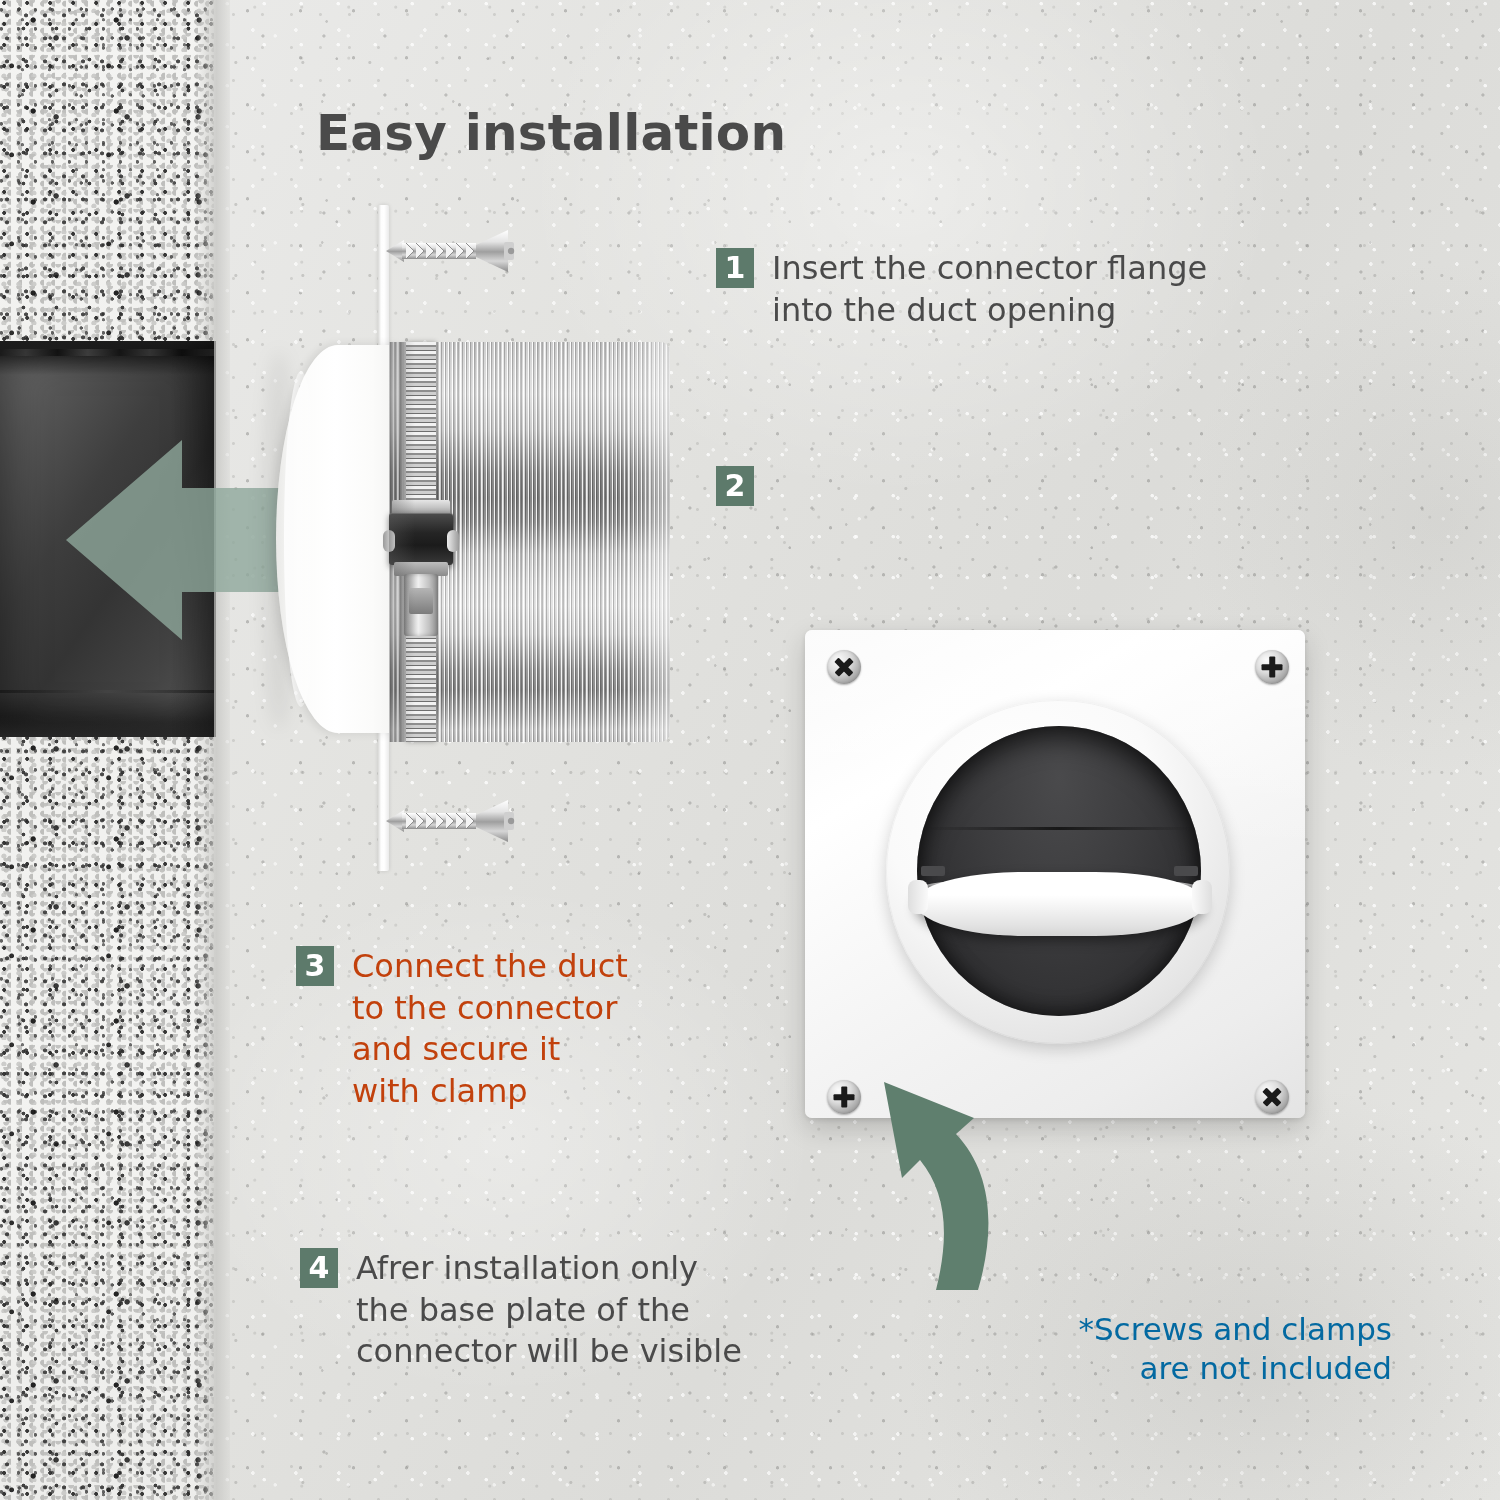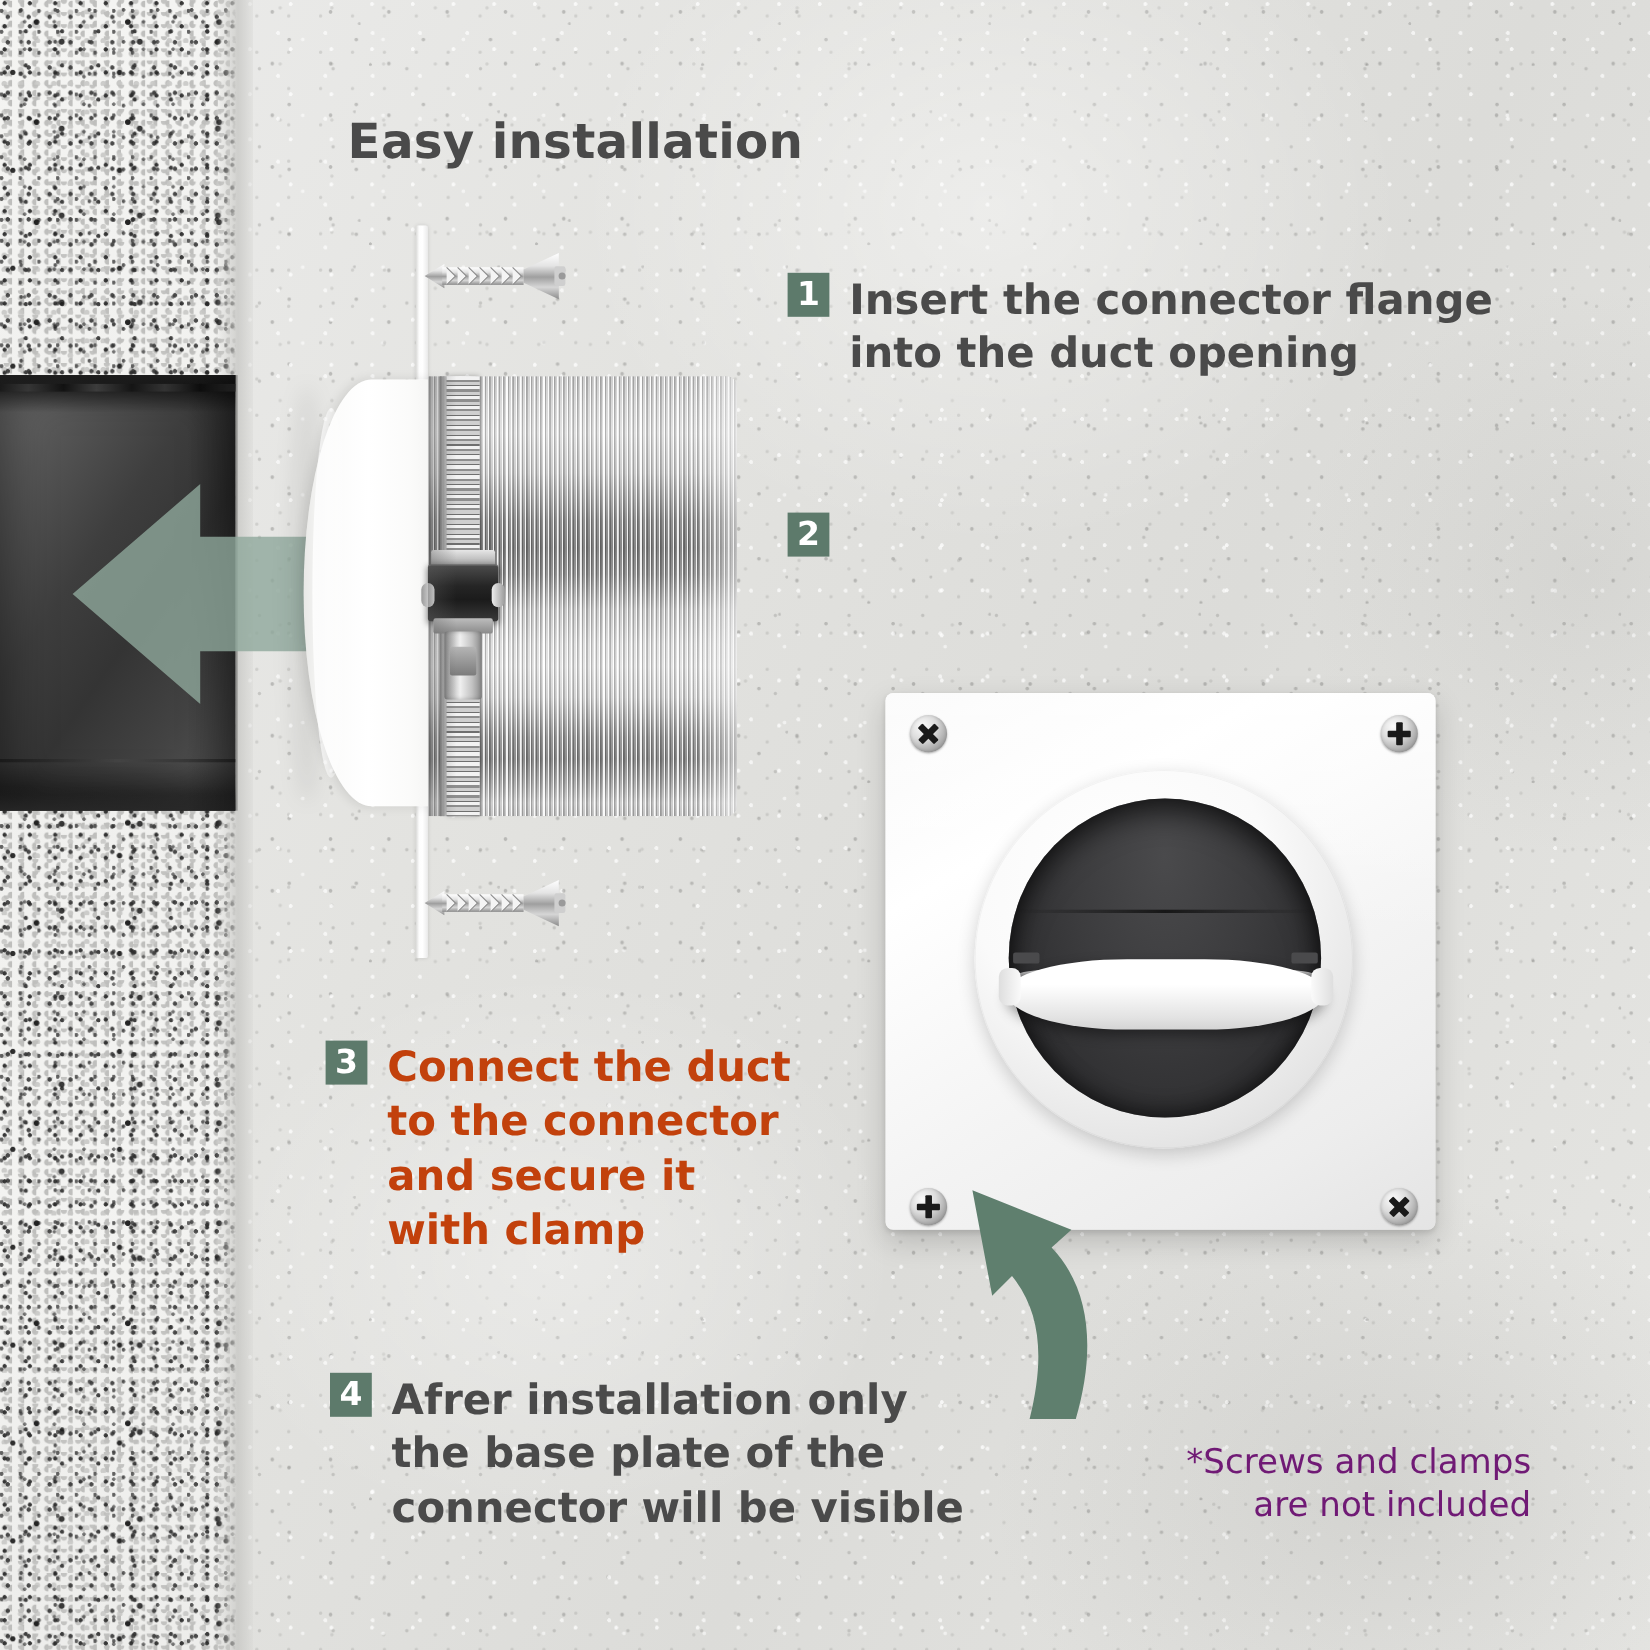--- a/index.html
+++ b/index.html
@@ -224,29 +224,29 @@
   .damper-lipL{position:absolute;left:921px;top:866px;width:24px;height:10px;
     background:#4a4a4c;border-radius:2px;}
   .damper-lipR{position:absolute;left:1174px;top:866px;width:24px;height:10px;
     background:#4a4a4c;border-radius:2px;}
 
   
   .arrow-curve{position:absolute;left:846px;top:1060px;width:190px;height:230px;}
 
   
   .title{position:absolute;left:316px;top:104px;
-    font-size:44px;font-weight:700;color:#4a4a4a;letter-spacing:.2px;
+    font-size:50px;font-weight:700;color:#4a4a4a;letter-spacing:.2px;
     font-family:"DejaVu Sans", sans-serif;}
 
   .step{position:absolute;display:flex;align-items:flex-start;gap:18px;}
   .badge{flex:none;width:38px;height:40px;
     display:flex;align-items:center;justify-content:center;
     color:#ffffff;font-size:30px;font-weight:700;line-height:1;
     font-family:"DejaVu Sans", sans-serif;}
-  .lines{font-size:38px;line-height:1.30;color:#4a4a4a;font-weight:700;
+  .lines{font-size:32px;line-height:1.30;color:#4a4a4a;font-weight:400;
     font-family:"DejaVu Sans", sans-serif;white-space:pre-line;}
 
   #step1{left:716px;top:248px;}
   #step2{left:716px;top:466px;}
   #step3{left:296px;top:946px;}
   #step4{left:300px;top:1248px;}
 
   .note{position:absolute;right:108px;top:1310px;text-align:right;
     font-size:31px;line-height:1.26;color:#4a4a4a;white-space:pre-line;
     font-family:"DejaVu Sans", sans-serif;}
@@ -388,16 +388,16 @@
 with clamp</div>
   </div>
 
   <div class="step" id="step4">
     <div class="badge" style="background: rgb(93, 122, 107); color: rgb(255, 255, 255);">4</div>
     <div class="lines" style="color: rgb(74, 74, 74);">Afrer installation only
 the base plate of the
 connector will be visible</div>
   </div>
 
-  <div class="note" style="color: #701a75; margin-left: 10px;">*Screws and clamps
+  <div class="note" style="color: #0369a1; margin-left: 10px;">*Screws and clamps
 are not included</div>
 
 </div>
 
 </body></html>

